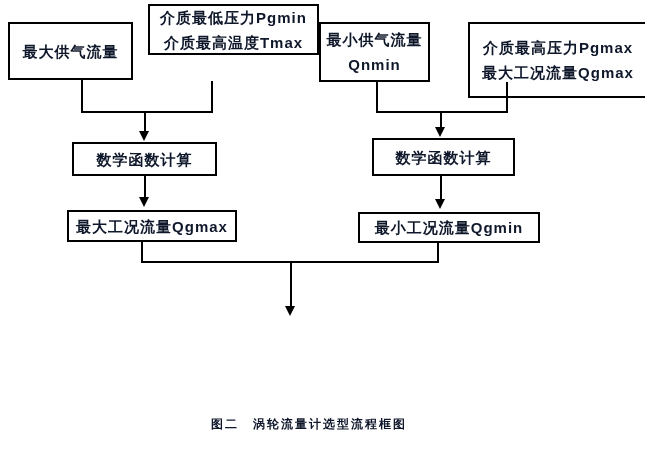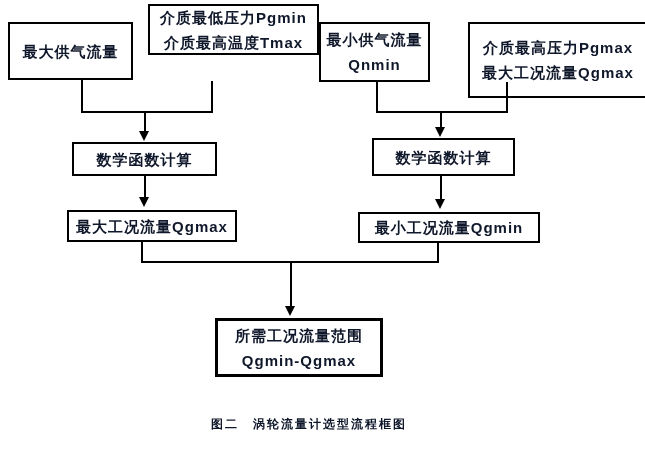--- a/index.html
+++ b/index.html
@@ -112,24 +112,20 @@
     <span>数学函数计算</span>
   </div>
 
   <div class="box" id="box-qgmax">
     <span>最大工况流量Qgmax</span>
   </div>
   <div class="box" id="box-qgmin">
     <span>最小工况流量Qgmin</span>
   </div>
 
-  <div class="box thick" id="box-result">
-    <span>所需工况流量范围</span>
-    <span>Qgmin-Qgmax</span>
-  </div>
 
   <div class="vline" id="v-qnmax-stub"></div>
   <div class="vline" id="v-pgmin-stub"></div>
   <div class="hline" id="h-join-left"></div>
   <div class="vline" id="v-left-arrow"></div>
   <div class="arrow-down" id="a-left-math"></div>
 
   <div class="vline" id="v-qnmin-stub"></div>
   <div class="vline" id="v-pgmax-stub"></div>
   <div class="hline" id="h-join-right"></div>

